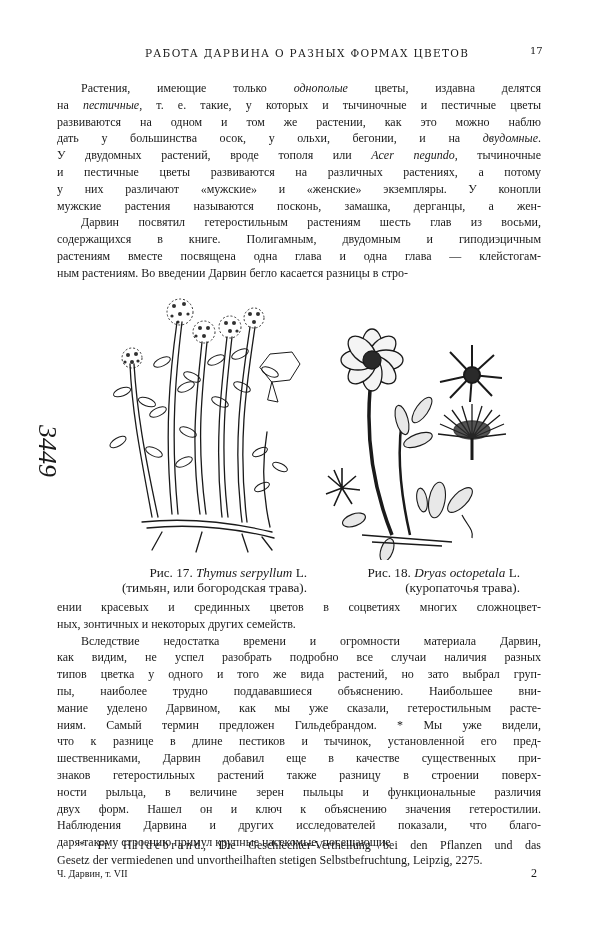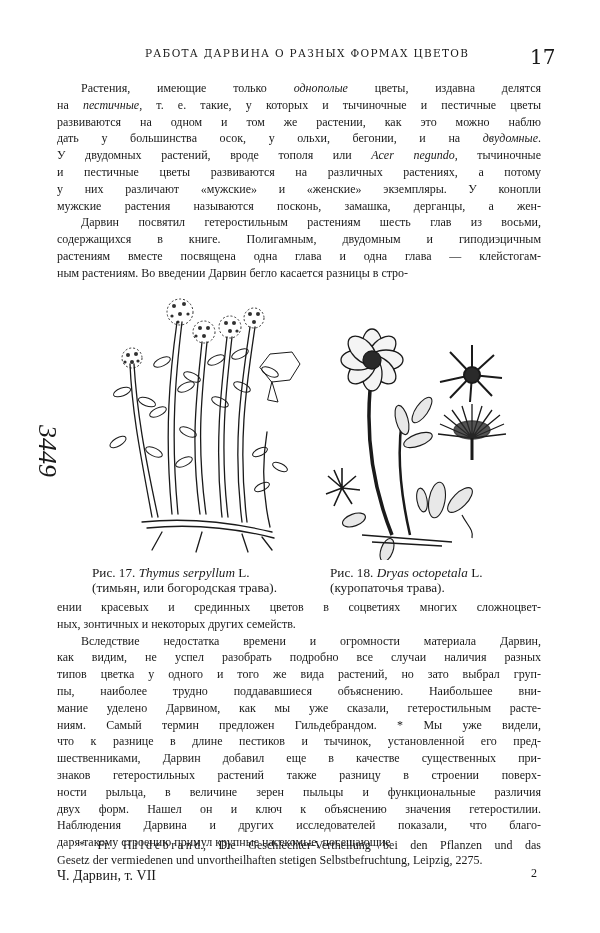--- a/index.html
+++ b/index.html
@@ -1,33 +1,33 @@
 <!DOCTYPE html>
 <html><head>
 <meta charset="utf-8">
 <style>
   html, body { margin:0; padding:0; background:#ffffff; }
   body { width:600px; height:933px; position:relative; overflow:hidden; color:#1a1a1a;
          font-family:"DejaVu Serif", "Liberation Serif", serif; }
   .running-head { position:absolute; top:47px; left:0; width:521px; height:20px; }
   .running-title { position:absolute; left:145px; top:0; font-size:10.5px; letter-spacing:1.3px; }
-  .page-number { position:absolute; left:530px; top:-2px; font-size:20px; }
+  .page-number { position:absolute; left:530px; top:-2px; font-size:10px; }
   .block { position:absolute; left:57px; width:484px; font-family:"Liberation Serif", serif;
            font-size:12px; line-height:16.8px; text-align:justify; }
   .line { display:block; white-space:nowrap; text-align:justify; text-align-last:justify; height:16.8px; }
   .line.last { text-align-last:left; }
   .line.indent { padding-left:24px; }
   .it { font-style:italic; }
   .figure { position:absolute; }
-  .caption { position:absolute; font-family:"Liberation Serif", serif; font-size:13.2px; line-height:15px; text-align:left; }
+  .caption { position:absolute; font-family:"Liberation Serif", serif; font-size:13.2px; line-height:15px; text-align:right; }
   .footnote { position:absolute; left:57px; width:484px; font-family:"Liberation Serif", serif;
               font-size:12px; line-height:14.5px;margin-top:7px; }
   .footnote .line { height:14.5px; }
   .spaced { letter-spacing:2.6px; }
-  .signature { position:absolute; left:57px; top:868px; font-size:14px; font-family:"Liberation Serif", serif; }
+  .signature { position:absolute; left:57px; top:868px; font-size:10px; font-family:"Liberation Serif", serif; }
   .sheet-number { position:absolute; left:531px; top:866px; font-size:12px; font-family:"Liberation Serif", serif; }
   .inv-number { position:absolute; left:62px; top:425px; font-family:"Liberation Serif", serif; font-style:italic;
                 font-size:26px; transform:rotate(90deg); transform-origin:left top; white-space:nowrap; }
 </style>
 </head>
 <body>
 
 <div class="running-head">
   <span class="running-title">РАБОТА ДАРВИНА О РАЗНЫХ ФОРМАХ ЦВЕТОВ</span>
   <span class="page-number">17</span>

